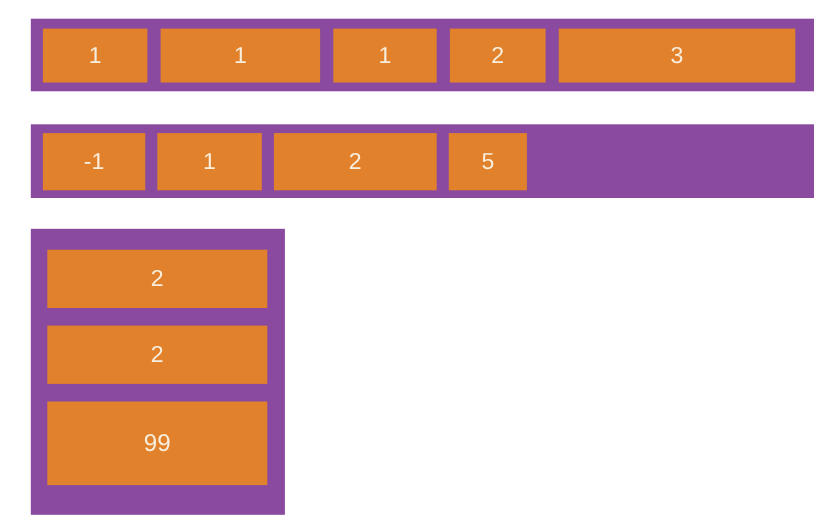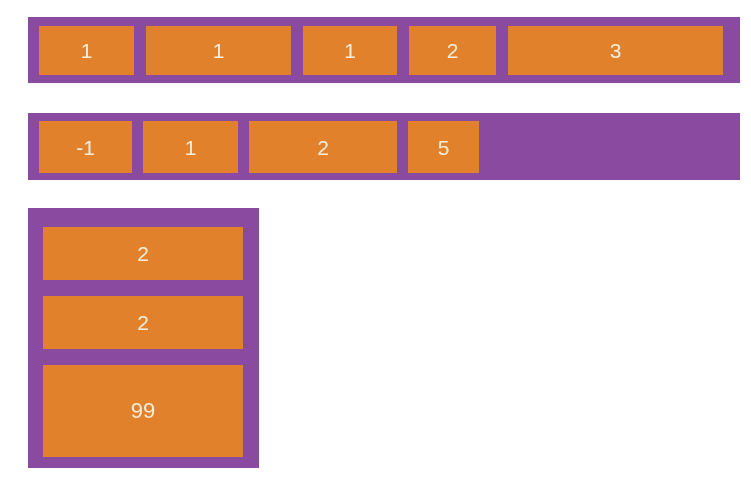--- a/index.html
+++ b/index.html
@@ -69,21 +69,21 @@
     top: 208px;
     width: 231px;
     height: 260px;
     padding: 19px 16px 15px 15px;
     gap: 16px;
     flex-direction: column;
   }
   #col1 .flex-item { width: auto; }
   .c-i1 { height: 53px; }
   .c-i2 { height: 53px; }
-  .c-i3 { height: 92px; font-size: 22px; }
+  .c-i3 { height: 76px; font-size: 22px; }
 </style>
 </head>
 <body>
 
 <div id="row1" class="flex-container">
   <div class="flex-item r1-i1">1</div>
   <div class="flex-item r1-i2">1</div>
   <div class="flex-item r1-i3">1</div>
   <div class="flex-item r1-i4">2</div>
   <div class="flex-item r1-i5">3</div>

